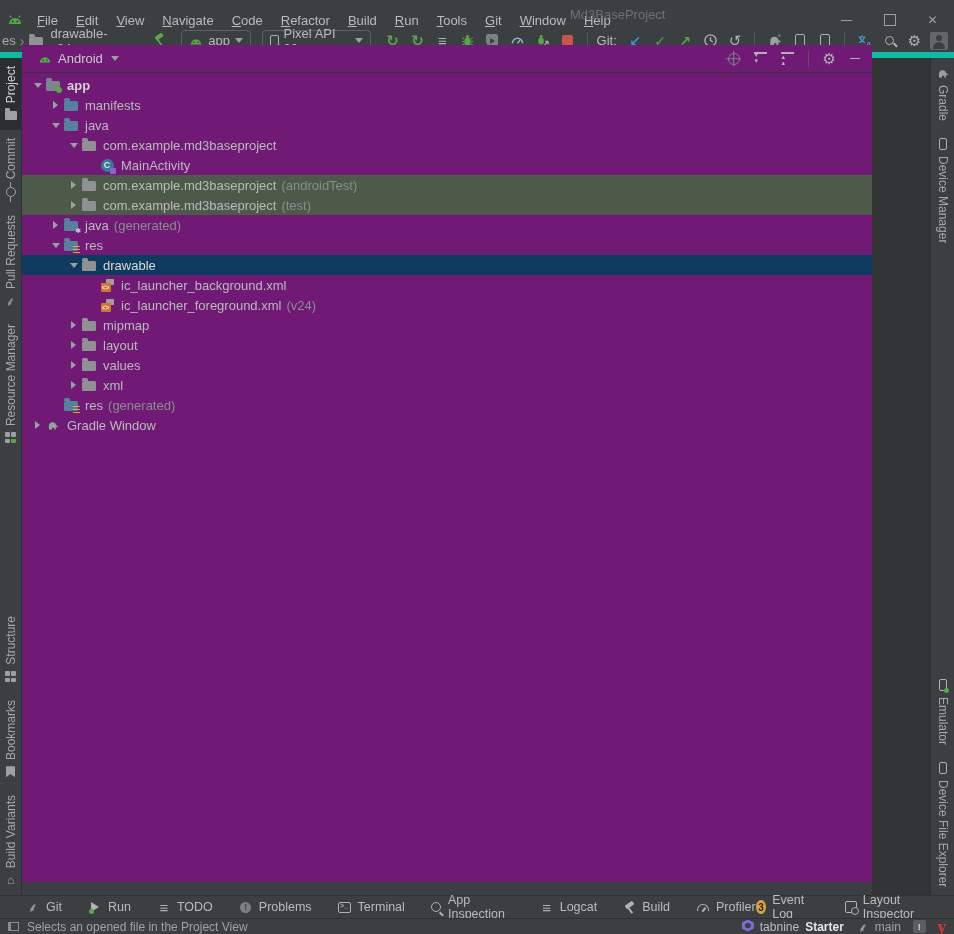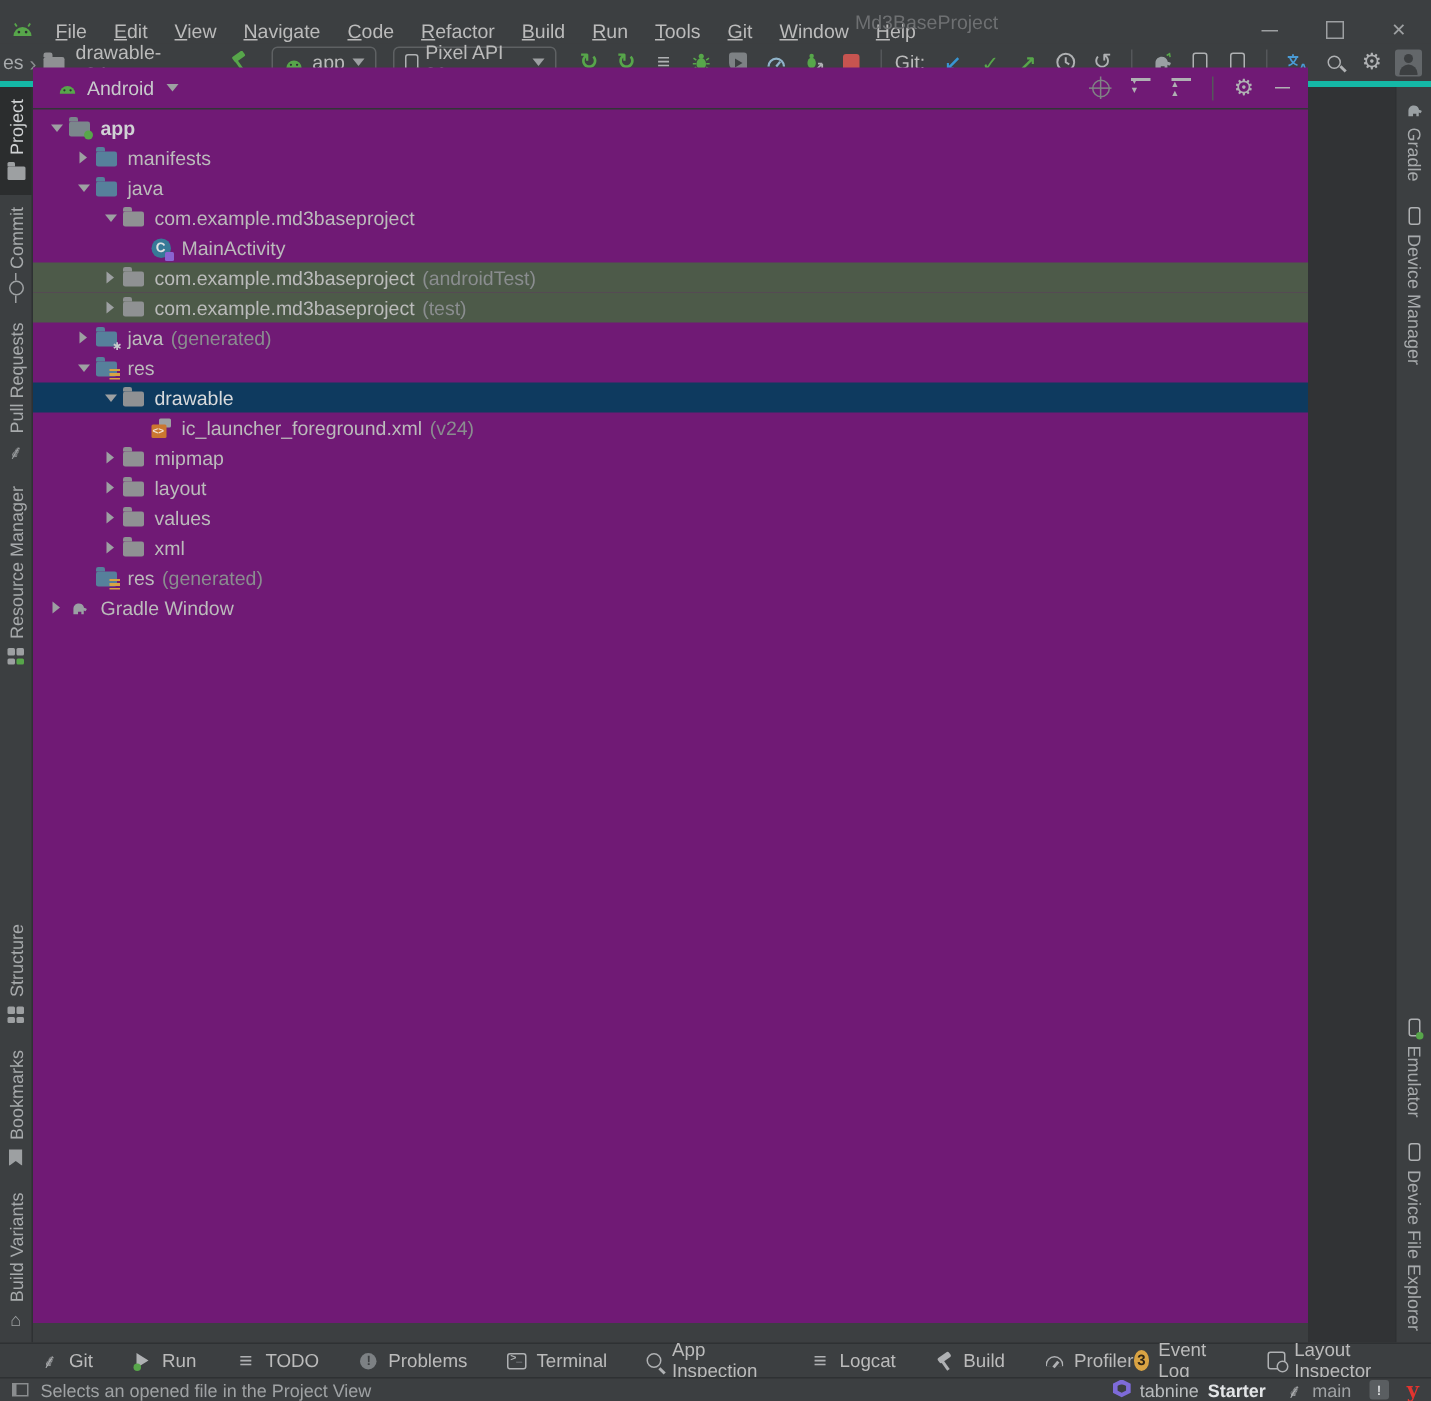--- a/index.html
+++ b/index.html
@@ -13,21 +13,21 @@
   .menu-item::first-letter { text-decoration:underline; }
   #win-title { position:absolute; left:570px; top:0; line-height:29px; font-size:13px; color:#6e7072; }
   #win-controls { margin-left:auto; display:flex; }
   .win-btn { width:43px; height:29px; display:flex; align-items:center; justify-content:center; color:#9da0a2; font-size:13px; }
   .glyph-min::before { content:""; display:block; width:11px; height:1px; background:#9da0a2; }
   .glyph-max::before { content:""; display:block; width:10px; height:10px; border:1px solid #9da0a2; }
   .glyph-close::before { content:"\2715"; font-size:12px; }
 
   
   #toolbar { position:absolute; left:0; top:29px; width:954px; height:29px;
-    background:#3c3f41; border-bottom:4px solid #14b8a6; display:flex; align-items:center; font-size:13px; }
+    background:#3c3f41; border-bottom:6px solid #14b8a6; display:flex; align-items:center; font-size:13px; }
   .tb-sep { width:1px; height:18px; background:#54575a; margin:0 7px; }
   .combo { display:flex; align-items:center; gap:5px; border:1px solid #5e6163; border-radius:4px;
     height:22px; padding:0 7px; margin:0 9px; font-size:13px; color:#bbbbbb; }
   .caret-down { width:0; height:0; border-left:4px solid transparent; border-right:4px solid transparent; border-top:5px solid #9da0a2; }
   .tbi { width:26px; height:24px; display:flex; align-items:center; justify-content:center; position:relative; }
 
   
   .ig { display:inline-flex; align-items:center; justify-content:center; font-size:14px; line-height:1; }
   .ig-chev::before { content:"\203A"; color:#8a8d8f; font-size:14px; }
   .ig-runcycle::before { content:"\21BB"; color:#57A64A; font-weight:bold; font-size:15px; }
@@ -497,20 +497,27 @@
     </div>
 
     <div class="trow ind2 hl-blue">
       <span class="arrow down"></span>
       <span class="ticon">
           <span class="fold f-gray"></span>
         </span>
       <span class="tlabel" style="color:#d8dadc;">drawable</span>
     </div>
 
+    <div class="trow ind3">
+      <span class="arrow"></span>
+      <span class="ticon">
+          <span class="xmlic"></span>
+        </span>
+      <span class="tlabel">ic_launcher_background.xml</span>
+    </div>
 
     <div class="trow ind3">
       <span class="arrow"></span>
       <span class="ticon">
           <span class="xmlic"></span>
         </span>
       <span class="tlabel">ic_launcher_foreground.xml</span>
       <span class="tsuffix">(v24)</span>
     </div>
 

